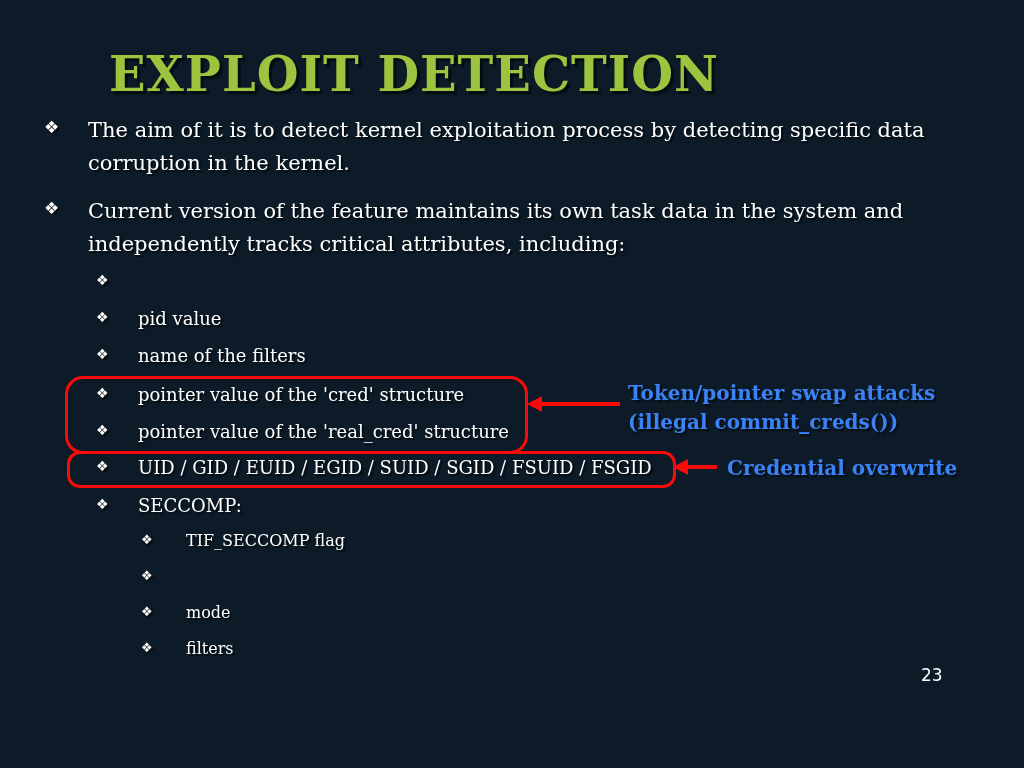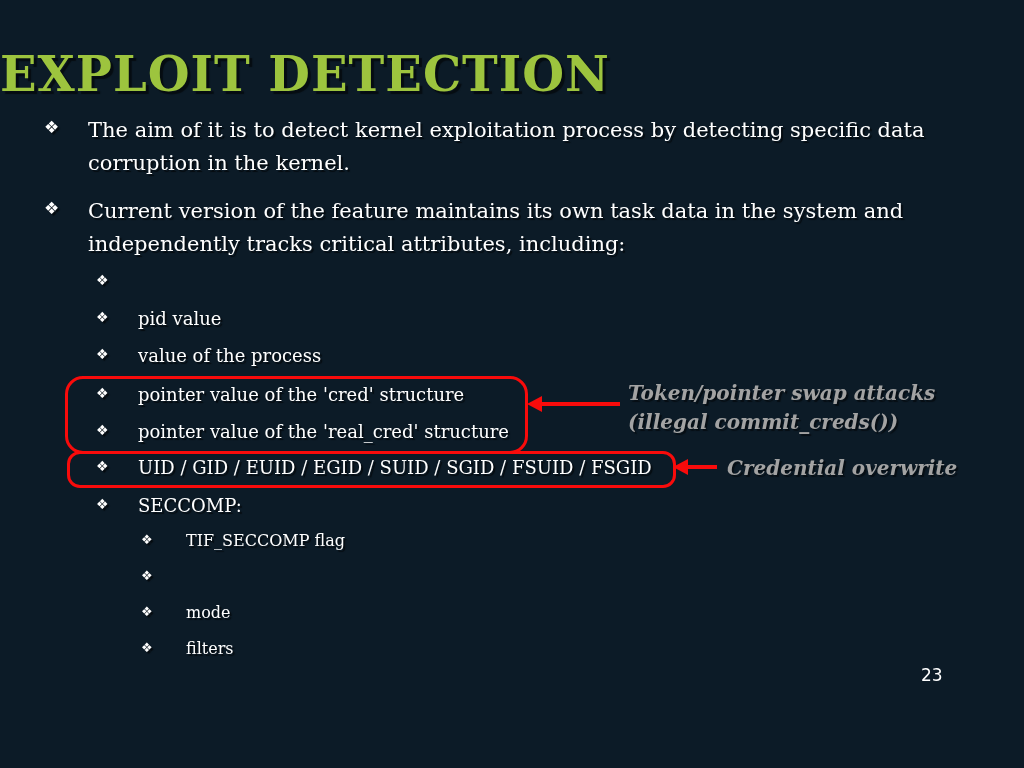--- a/index.html
+++ b/index.html
@@ -10,21 +10,21 @@
     overflow:hidden;
   }
   .slide{
     position:relative;
     width:1024px;height:768px;
     background:#0c1b27;
   }
   .title{
     position:absolute;
     top:46px;left:0;width:828px;
-    text-align:left;
+    text-align:center;
     font-size:48px;
     font-weight:bold;
     letter-spacing:1px;
     color:#9dc43e;
     text-shadow:3px 3px 1px rgba(0,0,0,0.55);
     white-space:nowrap;
   }
   .row{position:absolute;left:0;width:1024px;height:36px;}
   .mk{
     position:absolute;
@@ -59,27 +59,26 @@
 
   .arrow-line{position:absolute;height:4px;background:#f90b0b;}
   .arrow-head{
     position:absolute;width:0;height:0;
     border-top:8px solid transparent;
     border-bottom:8px solid transparent;
     border-right:15px solid #f90b0b;
   }
   .ann{
     position:absolute;
-    color:#a3a3a3;
+    color:#3b82f6;
     font-weight:bold;
     font-size:20px;
     line-height:29px;
     white-space:nowrap;
     text-shadow:2px 2px 1px rgba(0,0,0,0.5);
-    font-style:italic;
   }
   .page-num{
     position:absolute;
     left:921px;top:665px;
     color:#ffffff;
     font-family:"DejaVu Sans", sans-serif;
     font-size:17px;
   }
 </style>
 </head>
@@ -107,21 +106,21 @@
 
   <div class="row l2" style="top:270px">
     <span class="mk">❖</span>
   </div>
   <div class="row l2" style="top:307px">
     <span class="mk">❖</span>
     <span class="txt">pid value</span>
   </div>
   <div class="row l2" style="top:344px">
     <span class="mk">❖</span>
-    <span class="txt">value of the process</span>
+    <span class="txt">name of the filters</span>
   </div>
   <div class="row l2" style="top:383px">
     <span class="mk">❖</span>
     <span class="txt">pointer value of the 'cred' structure</span>
   </div>
   <div class="row l2" style="top:420px">
     <span class="mk">❖</span>
     <span class="txt">pointer value of the 'real_cred' structure</span>
   </div>
   <div class="row l2" style="top:456px">

